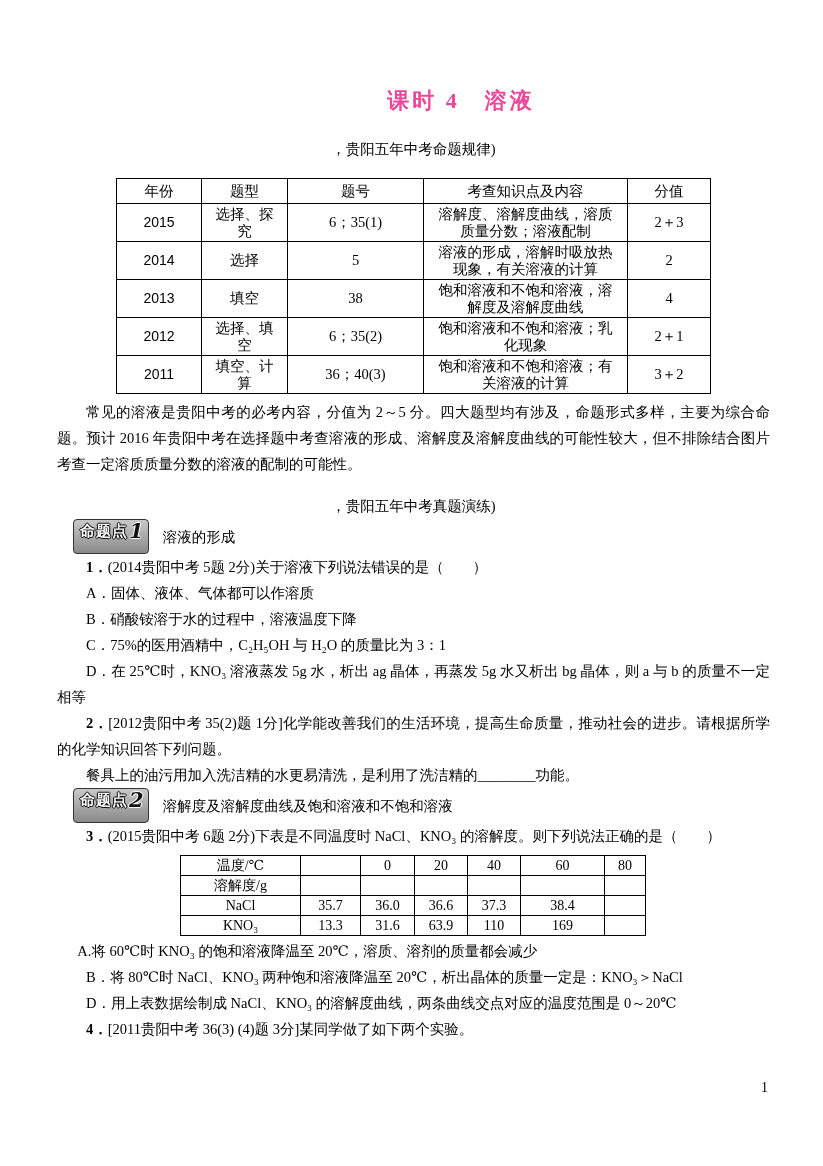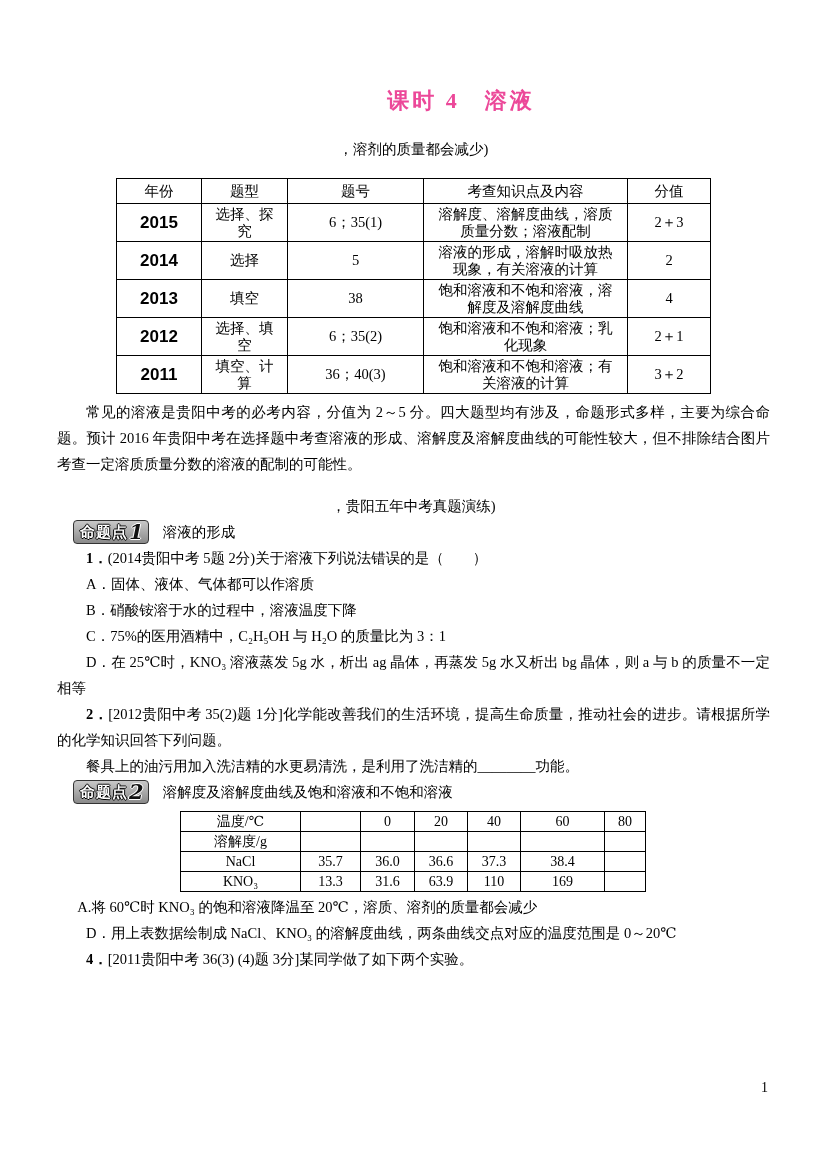--- a/index.html
+++ b/index.html
@@ -18,28 +18,28 @@
   .center-line.second{margin-top:16px;}
   
   table{border-collapse:collapse;table-layout:fixed;}
   .exam-table{margin:16px 0 0 59px;width:594px;}
   .exam-table td,.exam-table th{
     border:1.5px solid #000;text-align:center;vertical-align:middle;
     font-size:14.5px;font-weight:normal;padding:0 8px;line-height:17px;
   }
   .exam-table th{height:24px;}
   .exam-table td{height:37px;}
-  .exam-table td.year{font-weight:bold;font-family:"Liberation Sans","DejaVu Sans",sans-serif;font-size:17px;}
+  .exam-table td.year{font-weight:normal;font-family:"Liberation Sans","DejaVu Sans",sans-serif;font-size:14px;}
   
   .para{margin:0;line-height:26px;text-indent:2em;text-align:justify;}
   .summary{margin-top:5px;}
   .topic-line{margin:0;line-height:26px;padding-left:16px;display:flex;align-items:center;}
   .badge{
     display:inline-block;background:linear-gradient(180deg,#c8c8c8,#8a8a8a);
-    border:1px solid #333;border-radius:4px;padding:0 3px 0 6px;height:22px;line-height:22px;
+    border:1px solid #333;border-radius:4px;padding:0 3px 11px 6px;height:22px;line-height:22px;
     font-weight:bold;font-size:15px;color:#fff;letter-spacing:1px;white-space:nowrap;
     text-shadow:-1px 0 #000,1px 0 #000,0 -1px #000,0 1px #000;
   }
   .badge .num{
     font-family:"DejaVu Serif",serif;font-style:italic;font-weight:bold;
     font-size:21px;color:#111;letter-spacing:0;vertical-align:-2px;padding:0 1px;
     text-shadow:-1px 0 #fff,1px 0 #fff,0 -1px #fff,0 1px #fff;
   }
   .topic-title{margin-left:14px;}
   .qnum{font-weight:bold;}
@@ -51,21 +51,21 @@
   }
   .page-number{position:absolute;right:55px;top:1080px;font-size:14px;line-height:16px;}
 </style>
 </head>
 <body>
 
 <div class="content">
 
   <h1 class="doc-title">课时 4　溶液</h1>
 
-  <div class="center-line">，溶剂的质量都会减少)</div>
+  <div class="center-line">，贵阳五年中考命题规律)</div>
 
   <table class="exam-table">
     <colgroup>
         <col style="width:85px">
         <col style="width:86px">
         <col style="width:136px">
         <col style="width:204px">
         <col style="width:83px">
       </colgroup>
     <tbody>
@@ -130,20 +130,21 @@
   <p class="para">D．在 25℃时，KNO₃ 溶液蒸发 5g 水，析出 ag 晶体，再蒸发 5g 水又析出 bg 晶体，则 a 与 b 的质量不一定相等</p>
 
   <p class="para"><span class="qnum">2．</span><span>[2012贵阳中考 35(2)题 1分]化学能改善我们的生活环境，提高生命质量，推动社会的进步。请根据所学的化学知识回答下列问题。</span></p>
   <p class="para">餐具上的油污用加入洗洁精的水更易清洗，是利用了洗洁精的________功能。</p>
 
   <div class="topic-line">
     <span class="badge"><span>命题点</span><span class="num">2</span></span>
     <span class="topic-title">溶解度及溶解度曲线及饱和溶液和不饱和溶液</span>
   </div>
 
+  <p class="para"><span class="qnum">3．</span><span>(2015贵阳中考 6题 2分)下表是不同温度时 NaCl、KNO₃ 的溶解度。则下列说法正确的是（　　）</span></p>
 
   <table class="sol-table">
     <colgroup>
         <col style="width:120px">
         <col style="width:60px">
         <col style="width:54px">
         <col style="width:53px">
         <col style="width:53px">
         <col style="width:84px">
         <col style="width:41px">
@@ -182,19 +183,20 @@
       <td>31.6</td>
       <td>63.9</td>
       <td>110</td>
       <td>169</td>
       <td></td>
     </tr>
   </tbody>
     </table>
 
   <p class="para" style="text-indent:1.4em">A.将 60℃时 KNO₃ 的饱和溶液降温至 20℃，溶质、溶剂的质量都会减少</p>
+  <p class="para">B．将 80℃时 NaCl、KNO₃ 两种饱和溶液降温至 20℃，析出晶体的质量一定是：KNO₃＞NaCl</p>
   <p class="para">D．用上表数据绘制成 NaCl、KNO₃ 的溶解度曲线，两条曲线交点对应的温度范围是 0～20℃</p>
 
   <p class="para"><span class="qnum">4．</span><span>[2011贵阳中考 36(3) (4)题 3分]某同学做了如下两个实验。</span></p>
 
 </div>
 
 <div class="page-number">1</div>
 
 </body></html>

